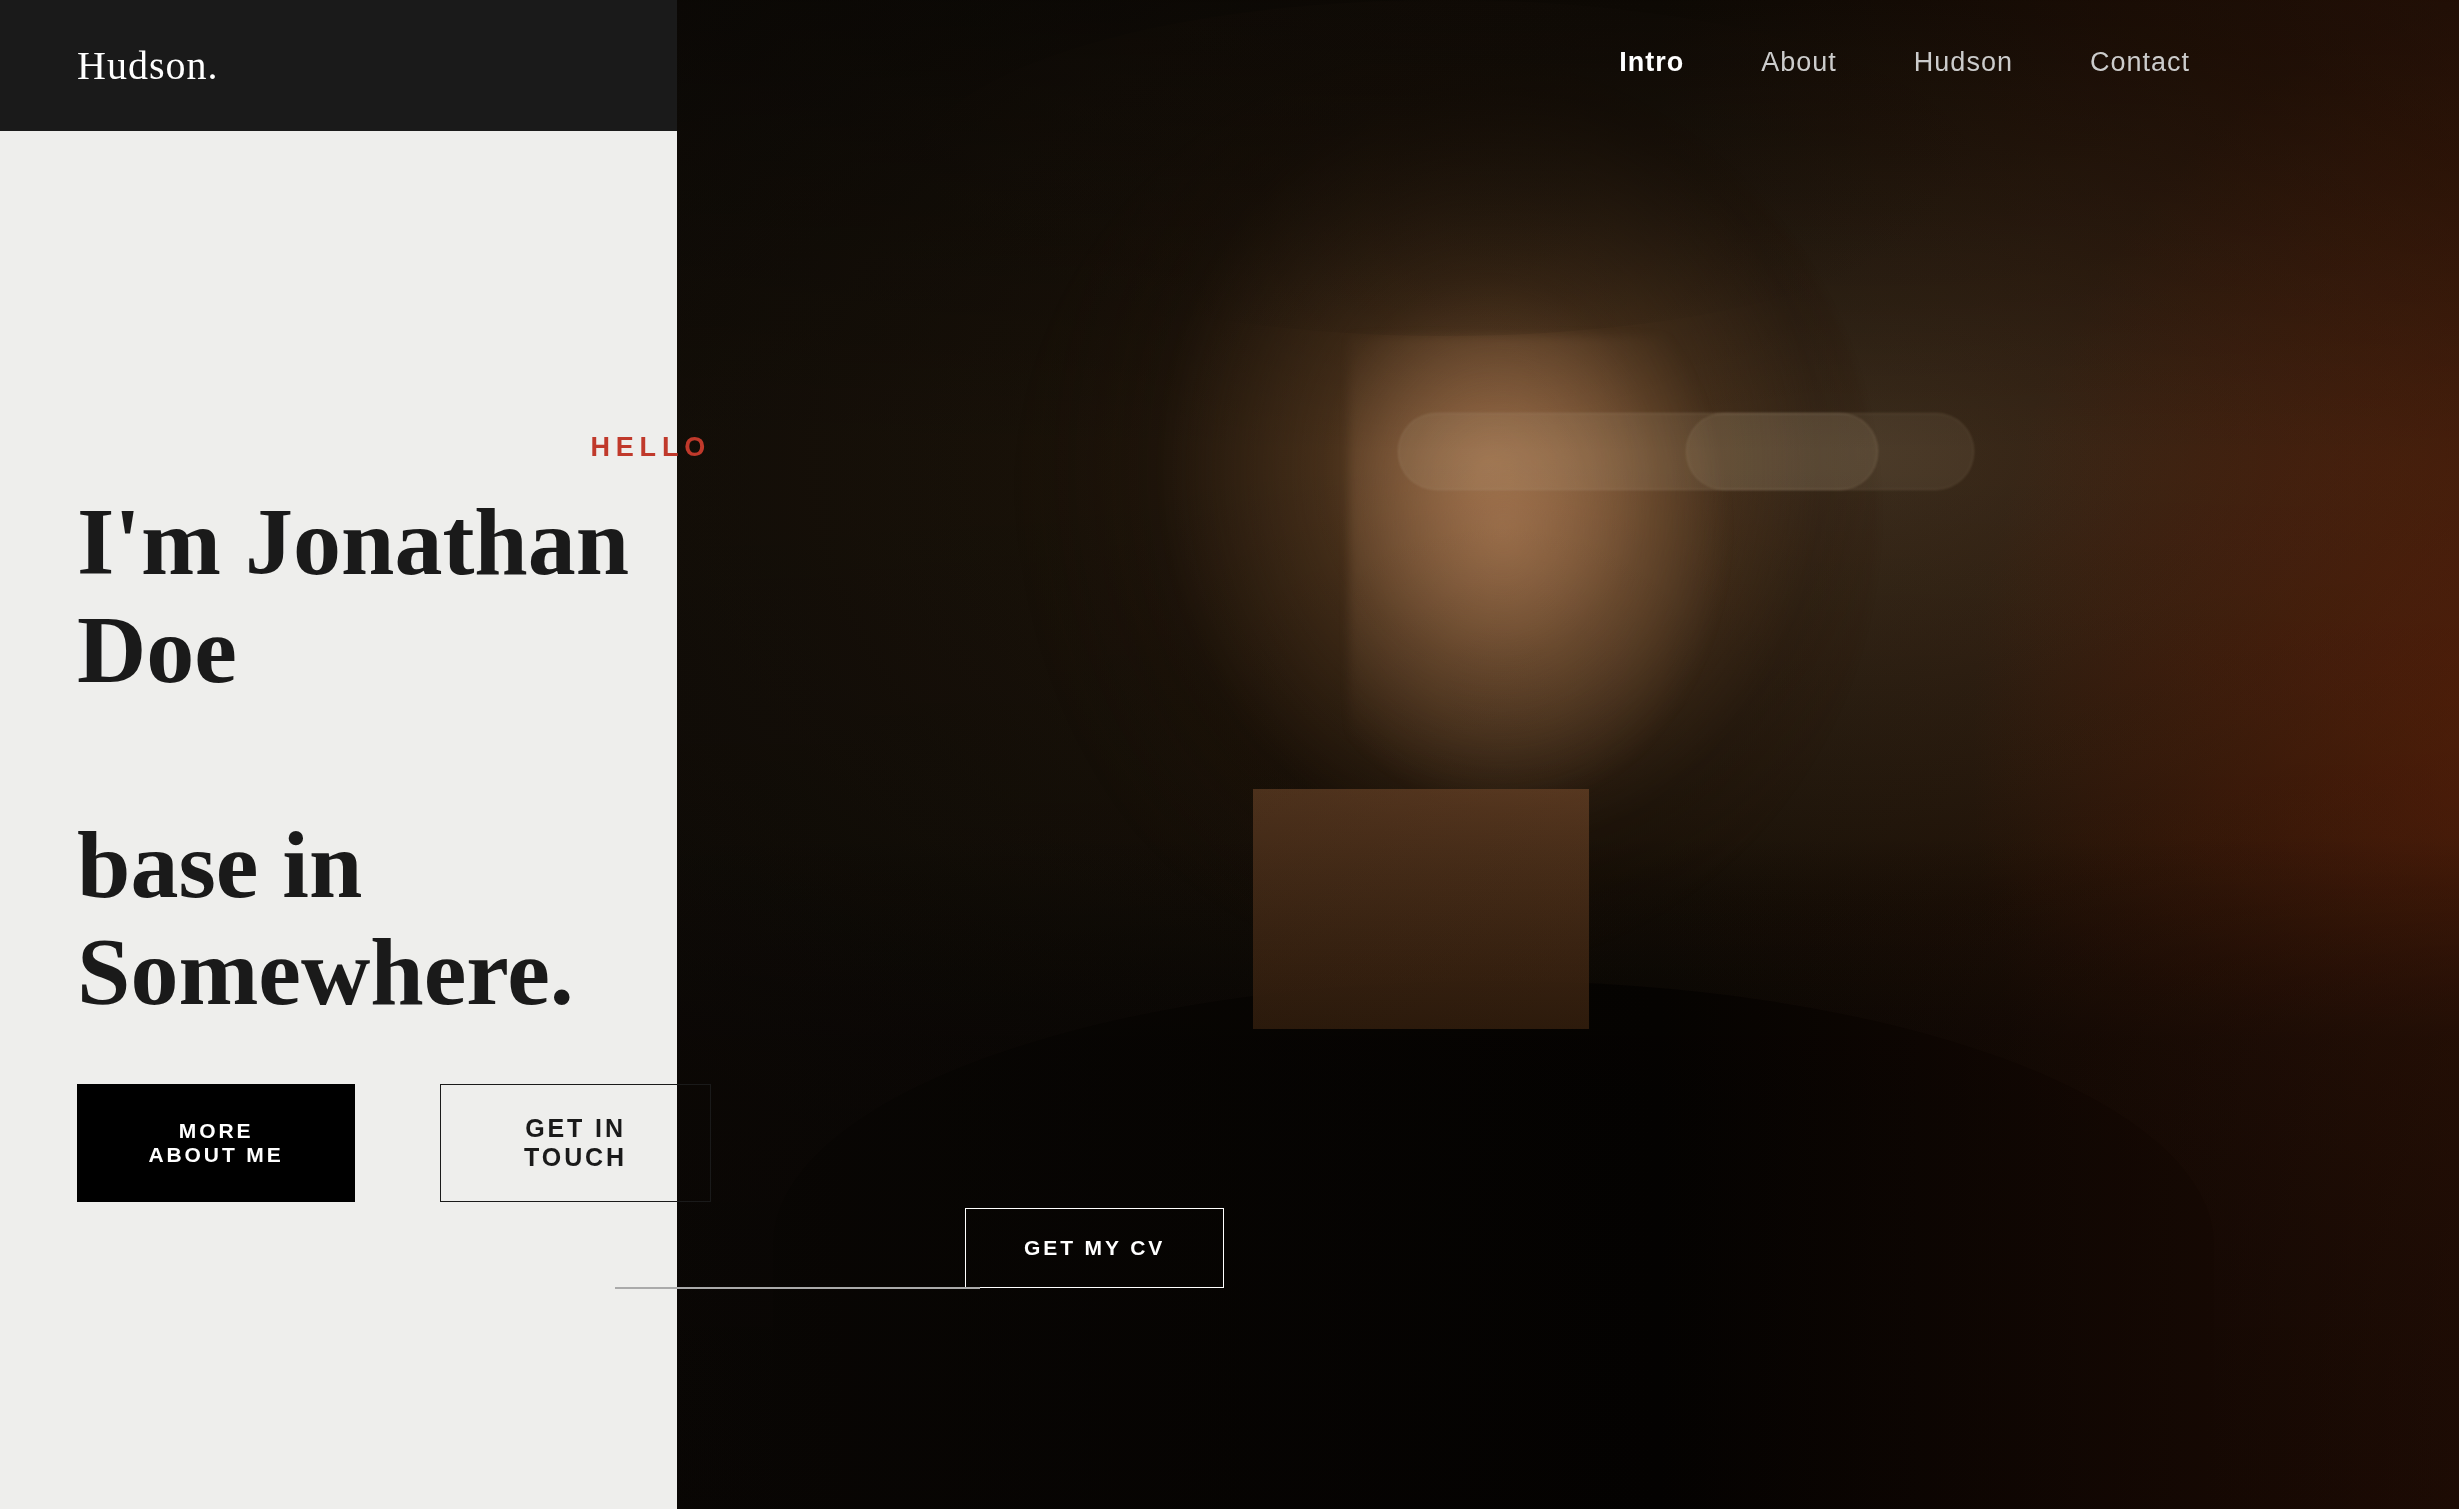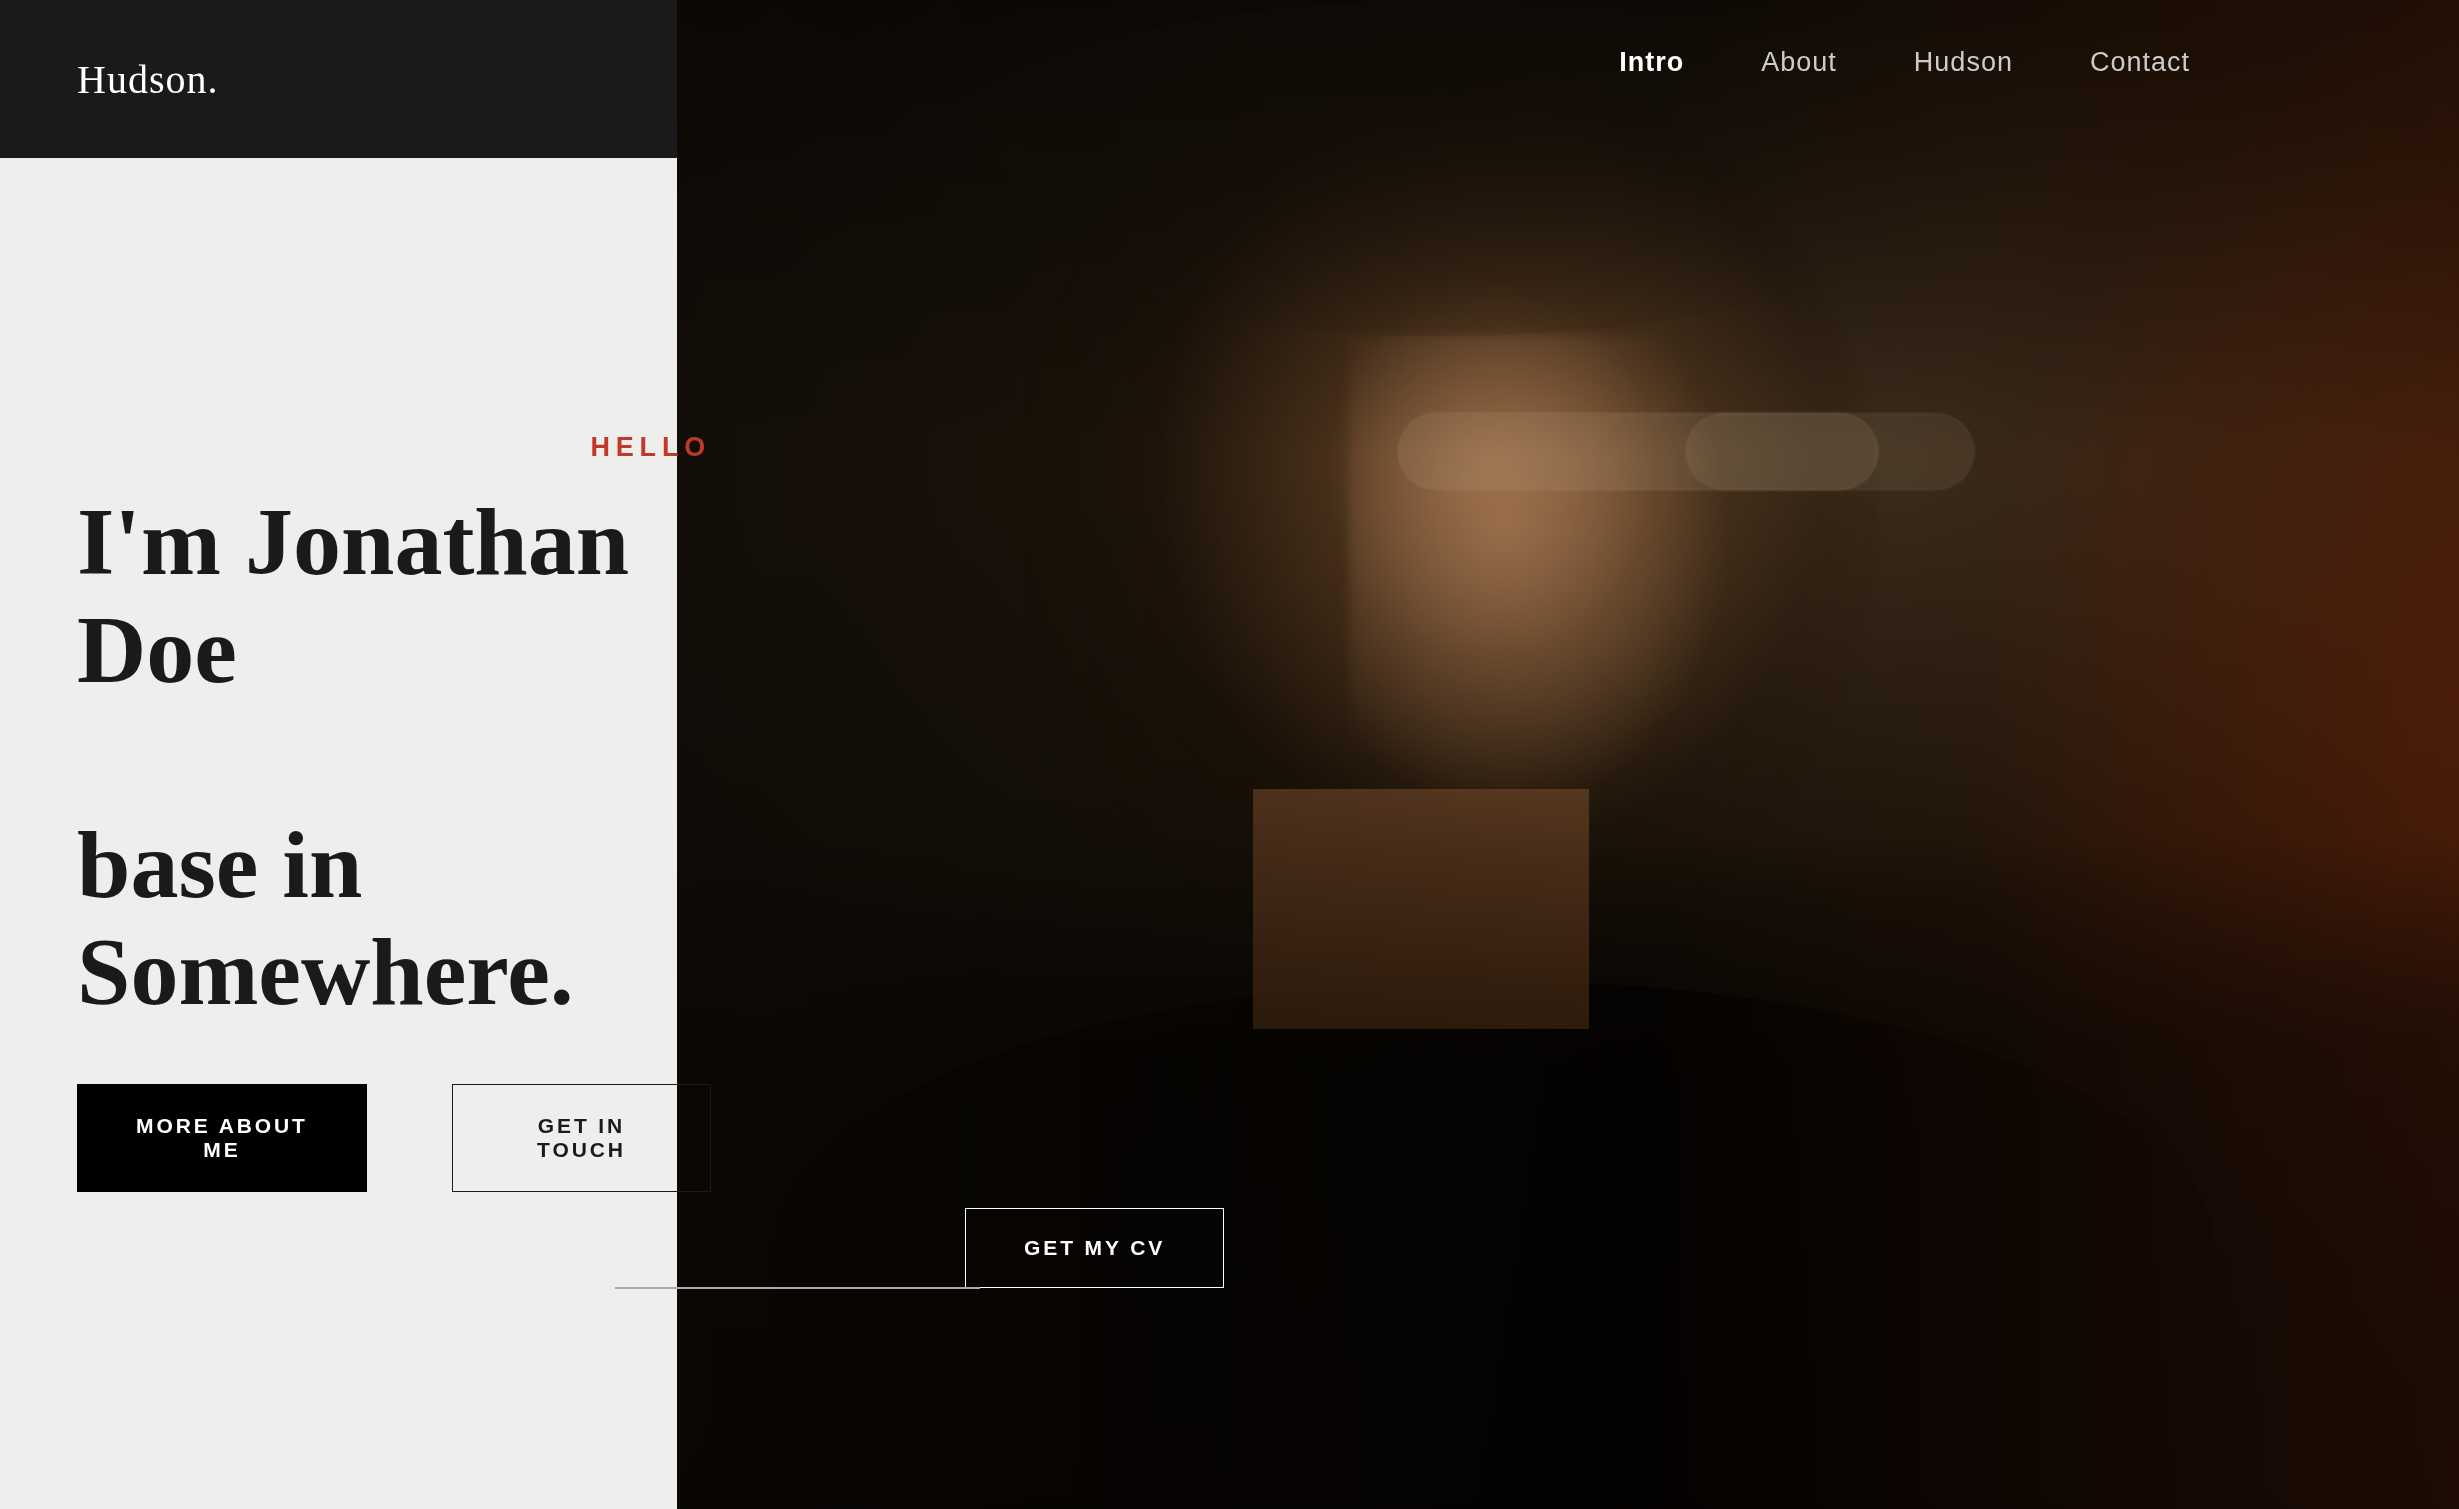--- a/index.html
+++ b/index.html
@@ -12,21 +12,21 @@
       overflow: hidden;
       position: relative;
     }
 
     
     .header {
       position: absolute;
       top: 0;
       left: 0;
       width: 677px;
-      height: 158px;
+      height: 131px;
       background: #1a1a1a;
       display: flex;
       align-items: center;
       padding: 0 77px;
       z-index: 10;
     }
 
     .logo {
       color: #fff;
       font-size: 40px;
@@ -158,21 +158,21 @@
       letter-spacing: 2.9px;
       cursor: pointer;
     }
 
     .btn-outline {
       background: transparent;
       color: #1a1a1a;
       border: 1.9px solid #1a1a1a;
       padding: 29px 53px;
       font-family: Arial, sans-serif;
-      font-size: 21px;
+      font-size: 25px;
       font-weight: bold;
       letter-spacing: 2.9px;
       cursor: pointer;
       margin-left: 47px;
     }
 
     
     .cv-button-wrapper {
       position: absolute;
       bottom: 221px;

